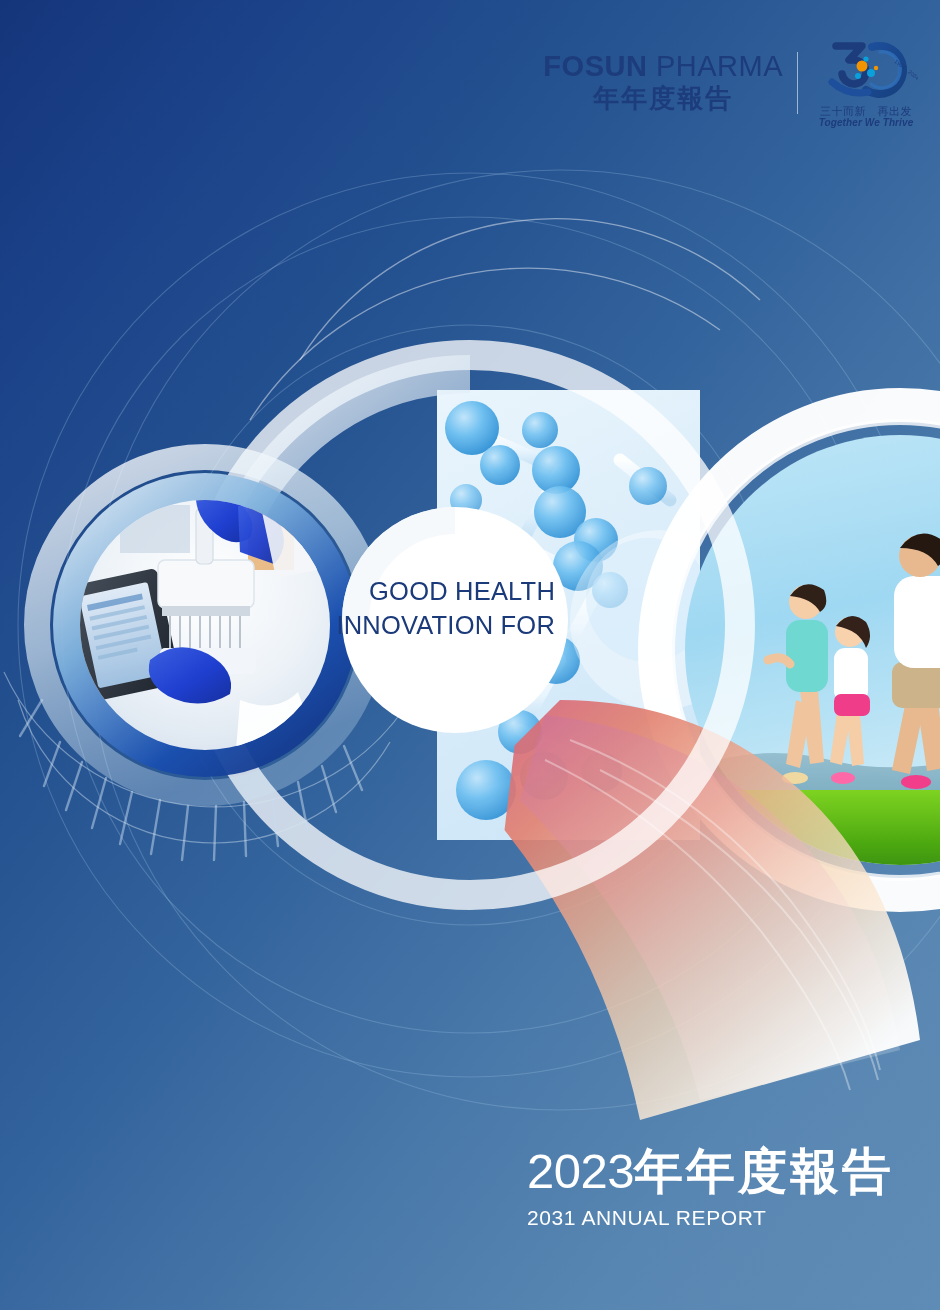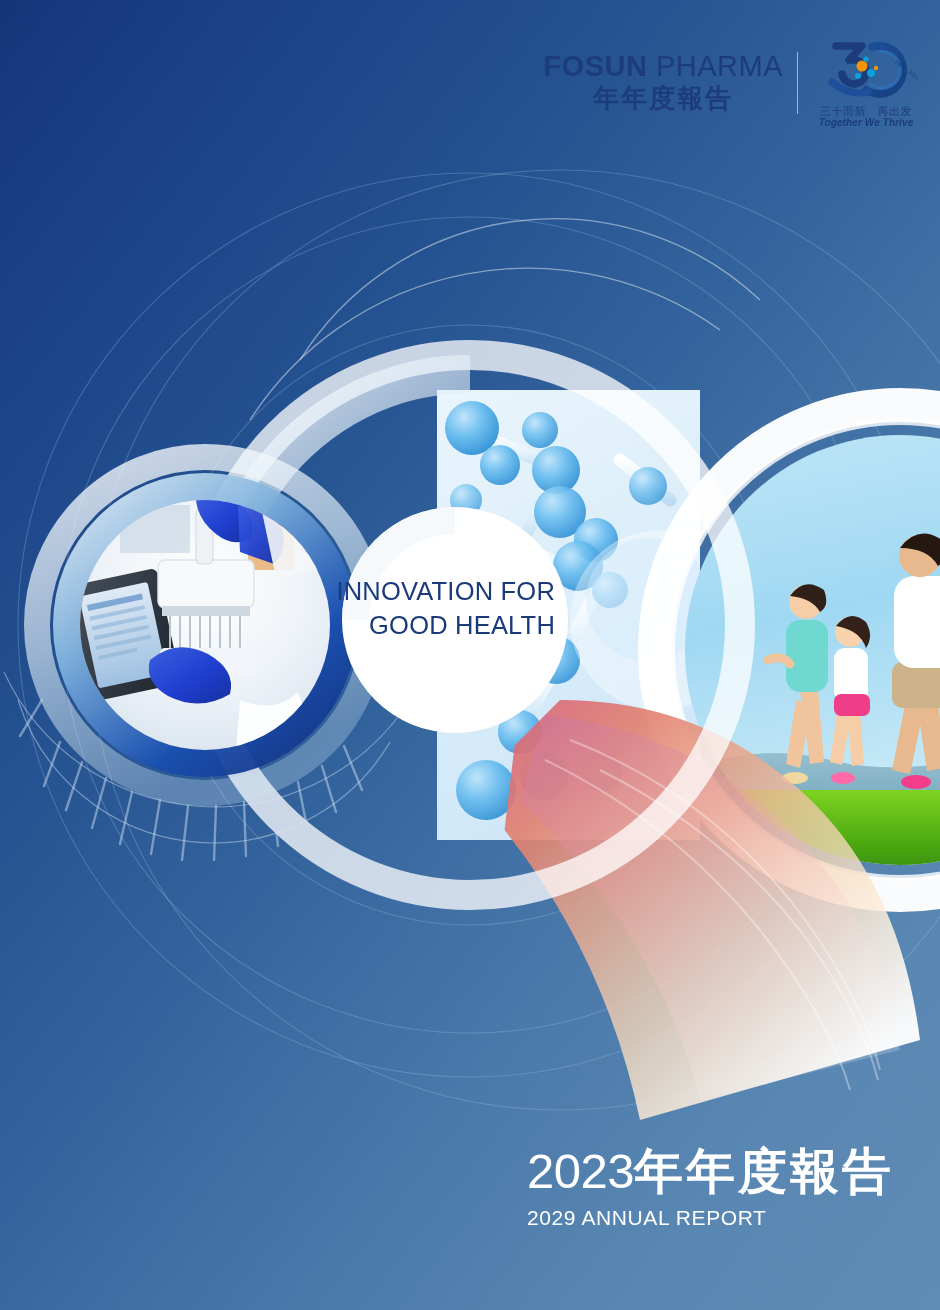--- a/index.html
+++ b/index.html
@@ -490,23 +490,23 @@
         <circle cx="62" cy="30" r="2.2" fill="#f29400"></circle>
 
         <text x="80" y="24" font-family="Liberation Sans, sans-serif" font-size="5.5" fill="#1d3c7c" transform="rotate(38 80 24)">1994 - 2024</text>
       </svg>
       <div class="anniv-cn">三十而新　再出发</div>
       <div class="anniv-en">Together We Thrive</div>
     </div>
   </div>
 
   <div class="tagline">
+    <div>GOOD HEALTH</div>
     <div>INNOVATION FOR</div>
-    <div>GOOD HEALTH</div>
   </div>
 
 
   <div class="report">
     <div class="report-main"><span class="report-year">2023</span><span class="report-cn">年年度報告</span></div>
-    <div class="report-sub">2029 ANNUAL REPORT</div>
+    <div class="report-sub">2031 ANNUAL REPORT</div>
   </div>
 
 </div>
 
 </body></html>

